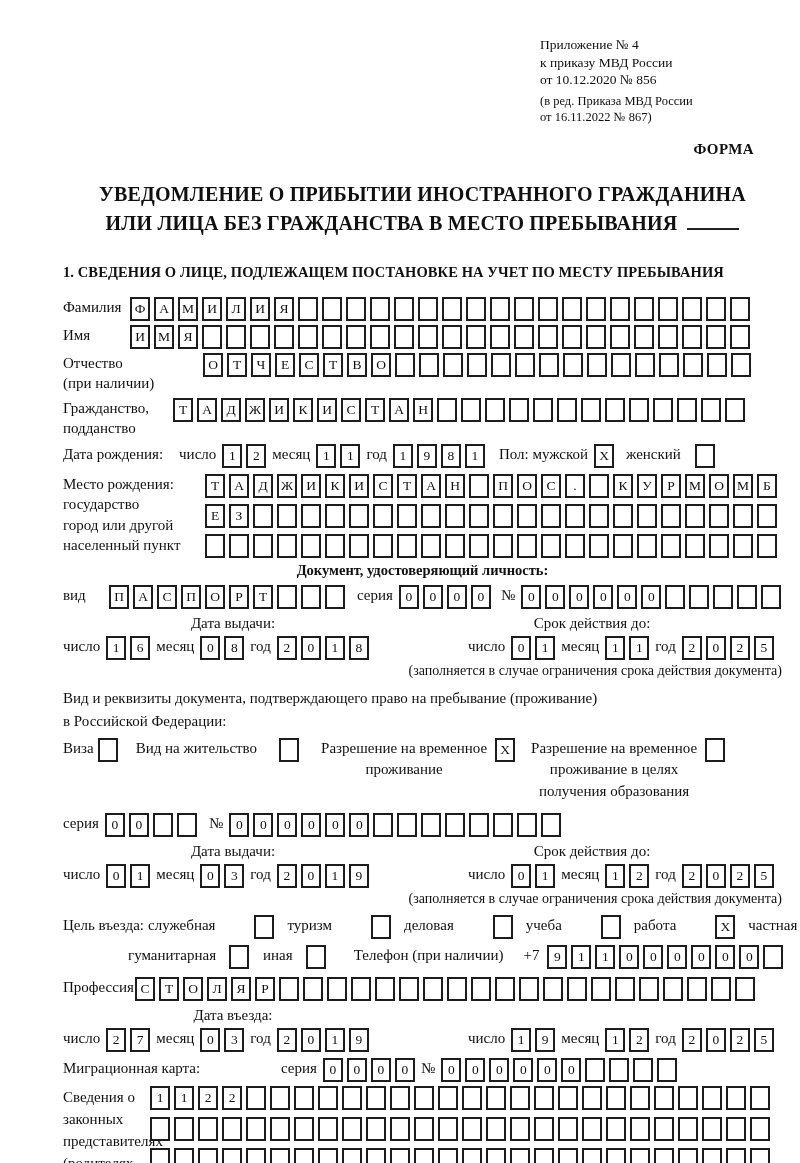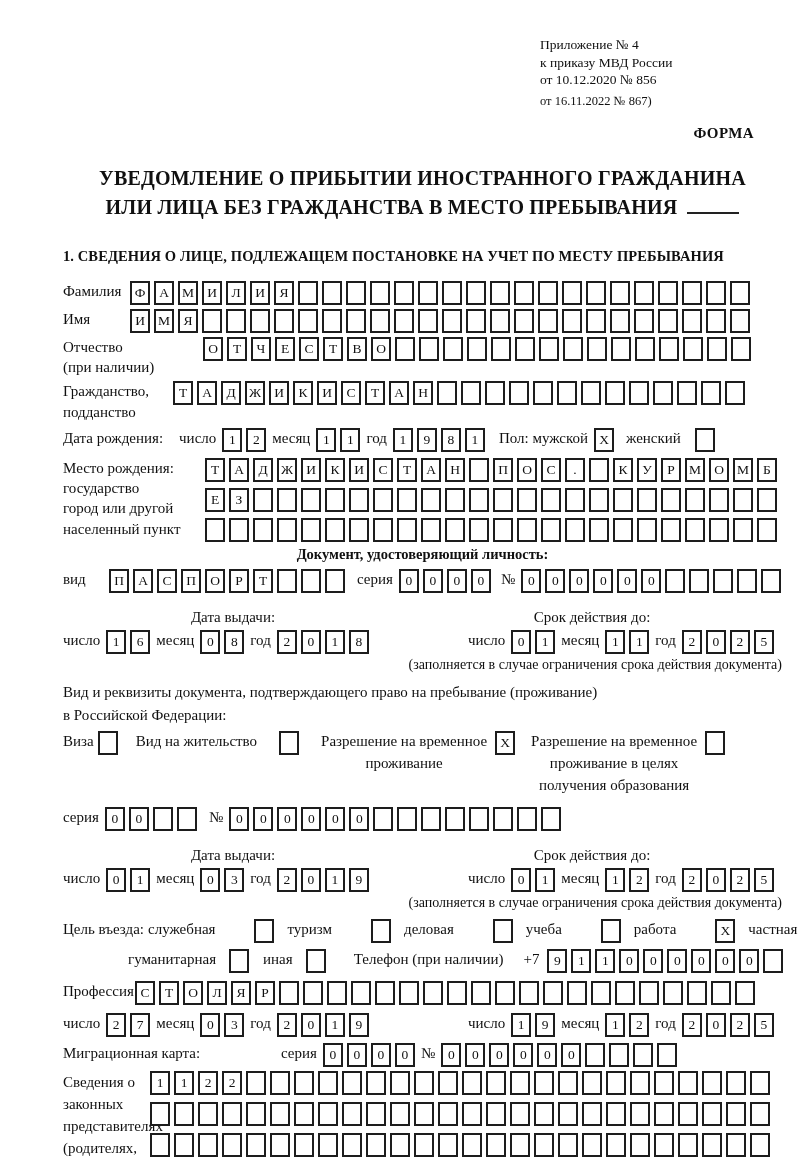--- a/index.html
+++ b/index.html
@@ -46,31 +46,32 @@
   .pbox { margin:0 0 0 8px; }
   .opt { display:flex; align-items:flex-start; }
   .opt .cells { margin-left:7px; }
   .purpose-row { display:flex; align-items:flex-start; margin-bottom:6px; }
   .purpose-row .opt { margin-right:13px;gap:26px; }
   .phone-row { display:flex; align-items:flex-start; margin:2px 0 8px 65px; }
   .phone-prefix { margin:2px 8px 0 14px; }
   .legal { display:flex; margin-top:4px; }
   .legal-labels { flex:none; width:87px; line-height:1.48; }
   .legal-cells .cells { margin-bottom:7px; }
-  .mt2 { margin-top:16px; } .mt6 { margin-top:6px; }
+  .mt2 { margin-top:6px; } .mt6 { margin-top:6px; }
   .doc-header { text-align:center; font-weight:bold; font-size:14.5px; margin:4px 0 6px 0; }
 </style>
 </head>
 <body>
 
 <div class="annex">
   <div>Приложение № 4</div>
   <div>к приказу МВД России</div>
   <div>от 10.12.2020 № 856</div>
   <div class="gap"></div>
+  <div class="small">(в ред. Приказа МВД России</div>
   <div class="small">от 16.11.2022 № 867)</div>
 </div>
 
 <div class="forma">ФОРМА</div>
 
 <div class="title">
   <div>УВЕДОМЛЕНИЕ О ПРИБЫТИИ ИНОСТРАННОГО ГРАЖДАНИНА</div>
   <div>
     <span>ИЛИ ЛИЦА БЕЗ ГРАЖДАНСТВА В МЕСТО ПРЕБЫВАНИЯ</span><span class="blank-line"></span>
   </div>
@@ -623,20 +624,21 @@
       <span class="cell"></span>
       <span class="cell"></span>
       <span class="cell"></span>
       <span class="cell"></span>
       <span class="cell"></span>
       <span class="cell"></span>
     </div>
 </div>
 
 <div class="dates2 mt6">
+  <div class="dhead dhead-left">Дата въезда:</div>
 </div>
 <div class="dates2">
   <div class="dcol-left dgroup">
     <span class="inline-lbl first">число</span>
     <span class="cells">
         <span class="cell">2</span>
         <span class="cell">7</span>
       </span>
     <span class="inline-lbl">месяц</span>
     <span class="cells">

